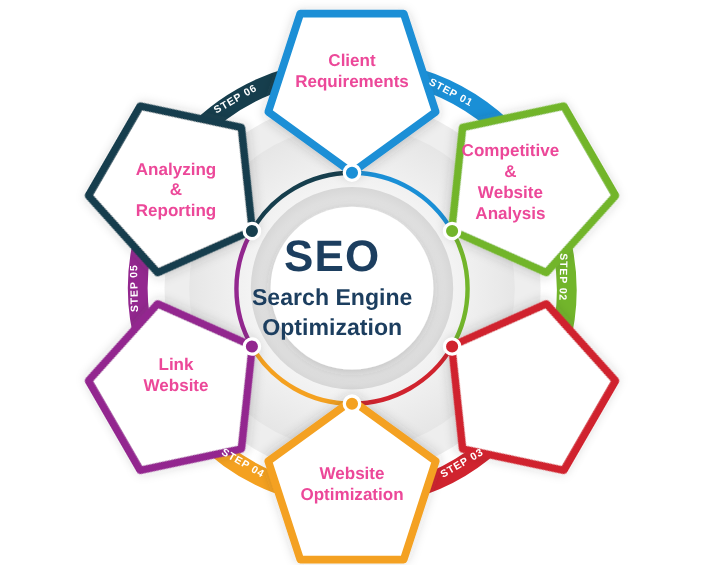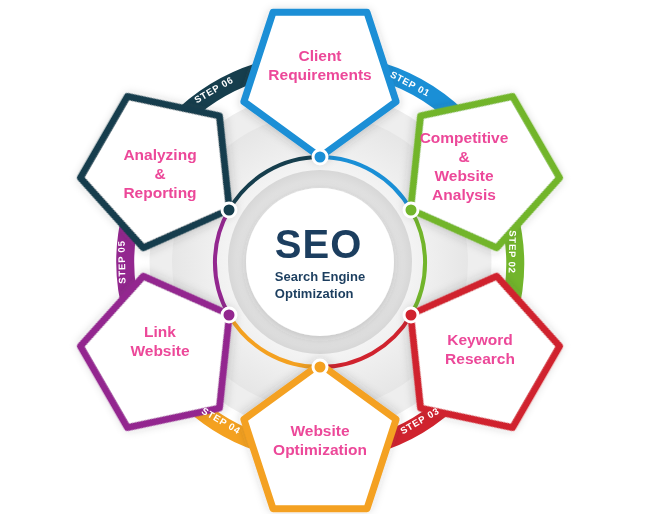--- a/index.html
+++ b/index.html
@@ -27,35 +27,35 @@
     text-align: center;
     white-space: pre-line;
     color: #ec4899;
     font-size: 15.5px;
     font-weight: 600;
     line-height: 1.22;
     pointer-events: none;
   }
   .center-label {
     position: absolute;
-    left: 320px;
+    left: 302px;
     top: 263px;
     transform: translate(-50%, -50%);
-    text-align: left;
+    text-align: center;
     color: #1c3e5f;
     pointer-events: none;
   }
   .center-title {
     font-size: 40px;
     font-weight: 800;
     letter-spacing: 1px;
     line-height: 1;
   }
   .center-sub {
-    font-size: 13px;
+    font-size: 21px;
     font-weight: 700;
     line-height: 1.28;
     margin-top: 5px;
     white-space: pre-line;
   }
   .step-label {
     font-family: "Liberation Sans", sans-serif;
     font-size: 9.5px;
     font-weight: bold;
     fill: #ffffff;
@@ -162,22 +162,20 @@
     <text class="step-label" x="122" y="262" dy="3" text-anchor="middle" transform="rotate(-91 122 262)">STEP 05</text>
     <text class="step-label" x="214" y="90" dy="3" text-anchor="middle" transform="rotate(-30 214 90)">STEP 06</text>
   </svg>
 
   <div class="node-label" style="left:320px; top:66px;">Client
 Requirements</div>
   <div class="node-label" style="left:464px; top:167px;">Competitive
 &amp;
 Website
 Analysis</div>
-  <div class="node-label" style="left:480px; top:350px;">Keyword
-Research</div>
   <div class="node-label" style="left:320px; top:441px;">Website
 Optimization</div>
   <div class="node-label" style="left:160px; top:342px;">Link
 Website</div>
   <div class="node-label" style="left:160px; top:174px;">Analyzing
 &amp;
 Reporting</div>
 
   <div class="center-label">
     <div class="center-title">SEO</div>

